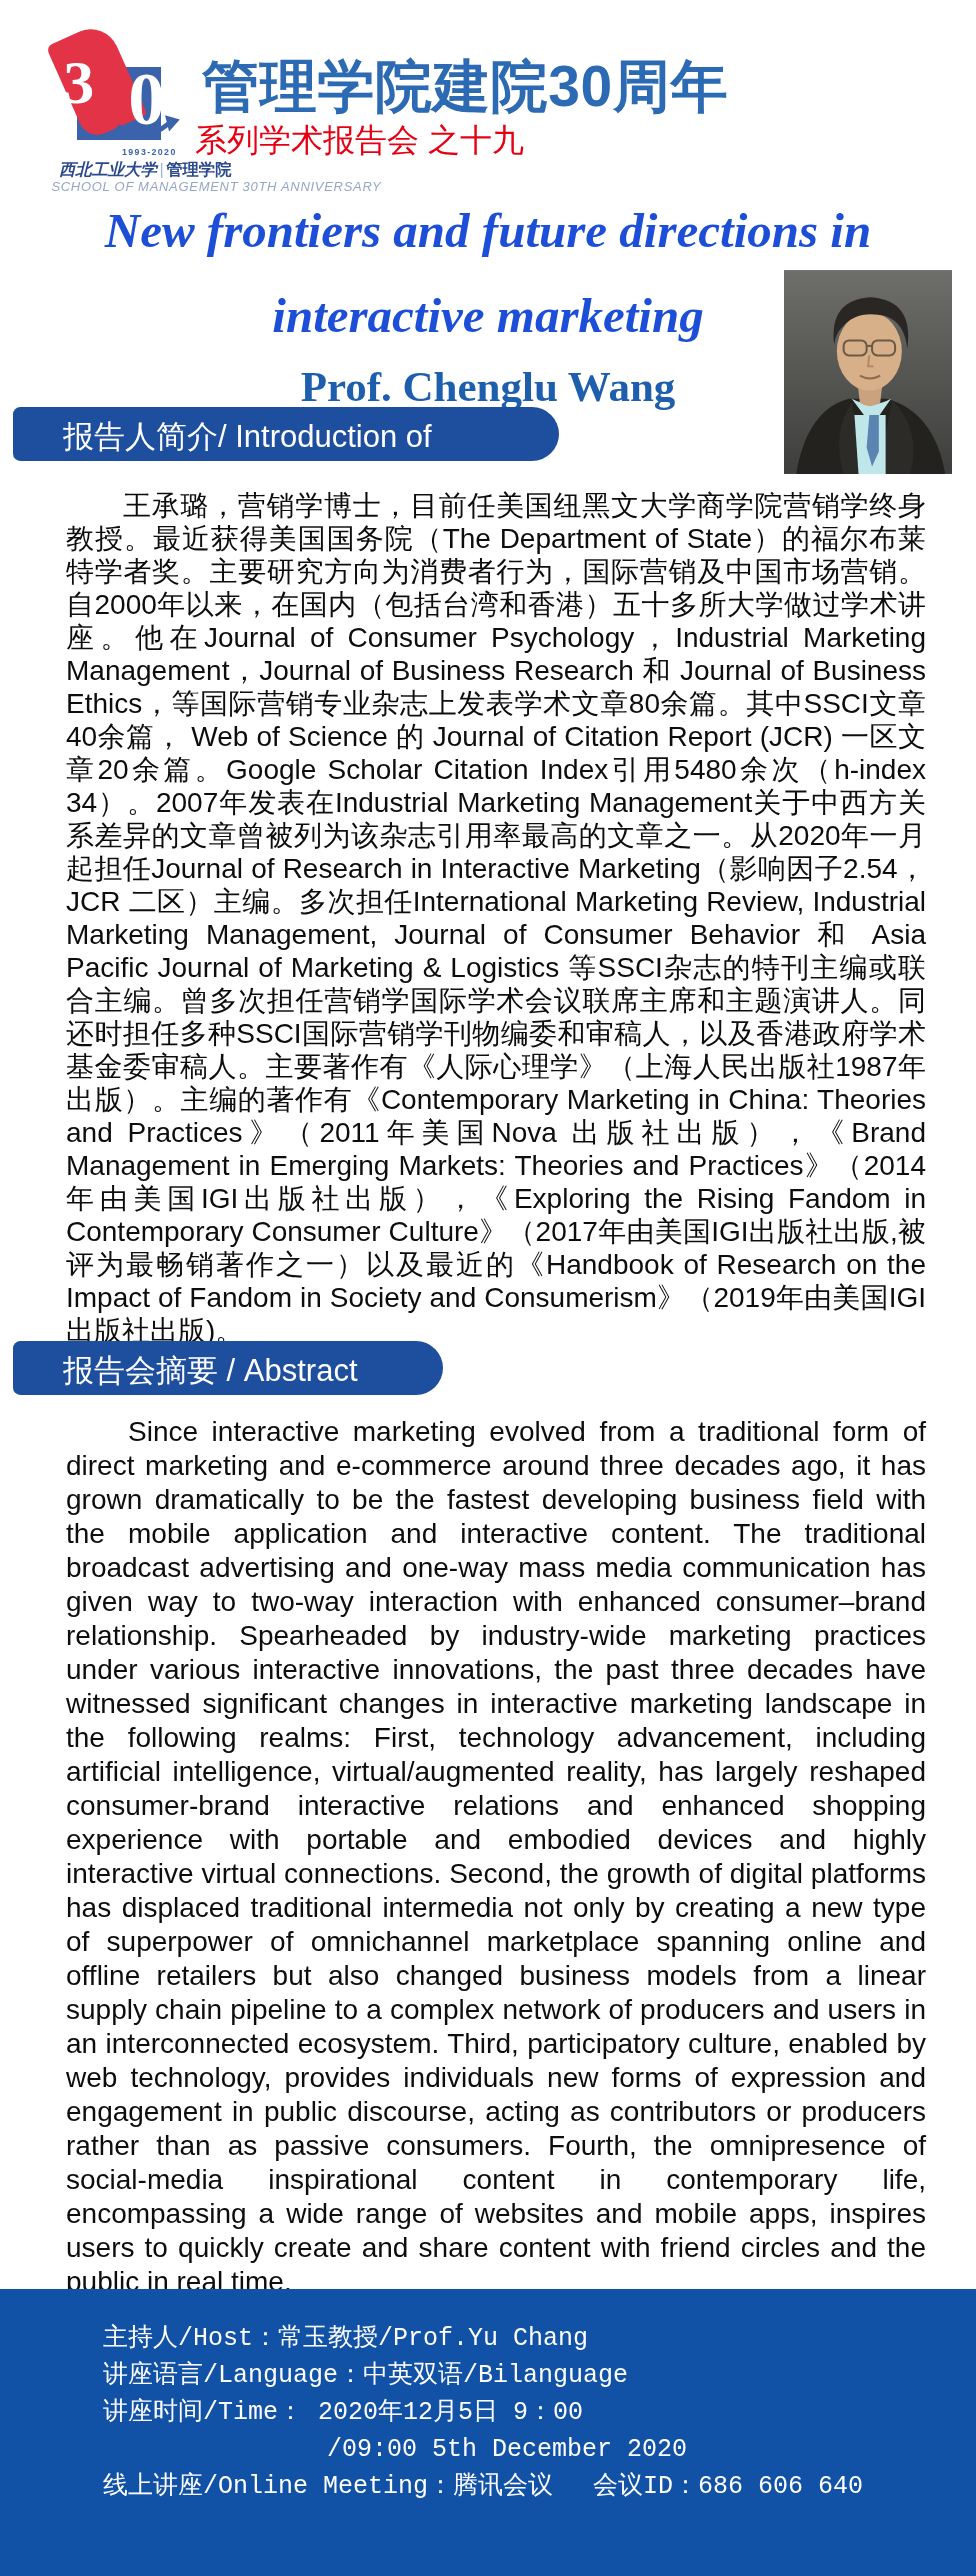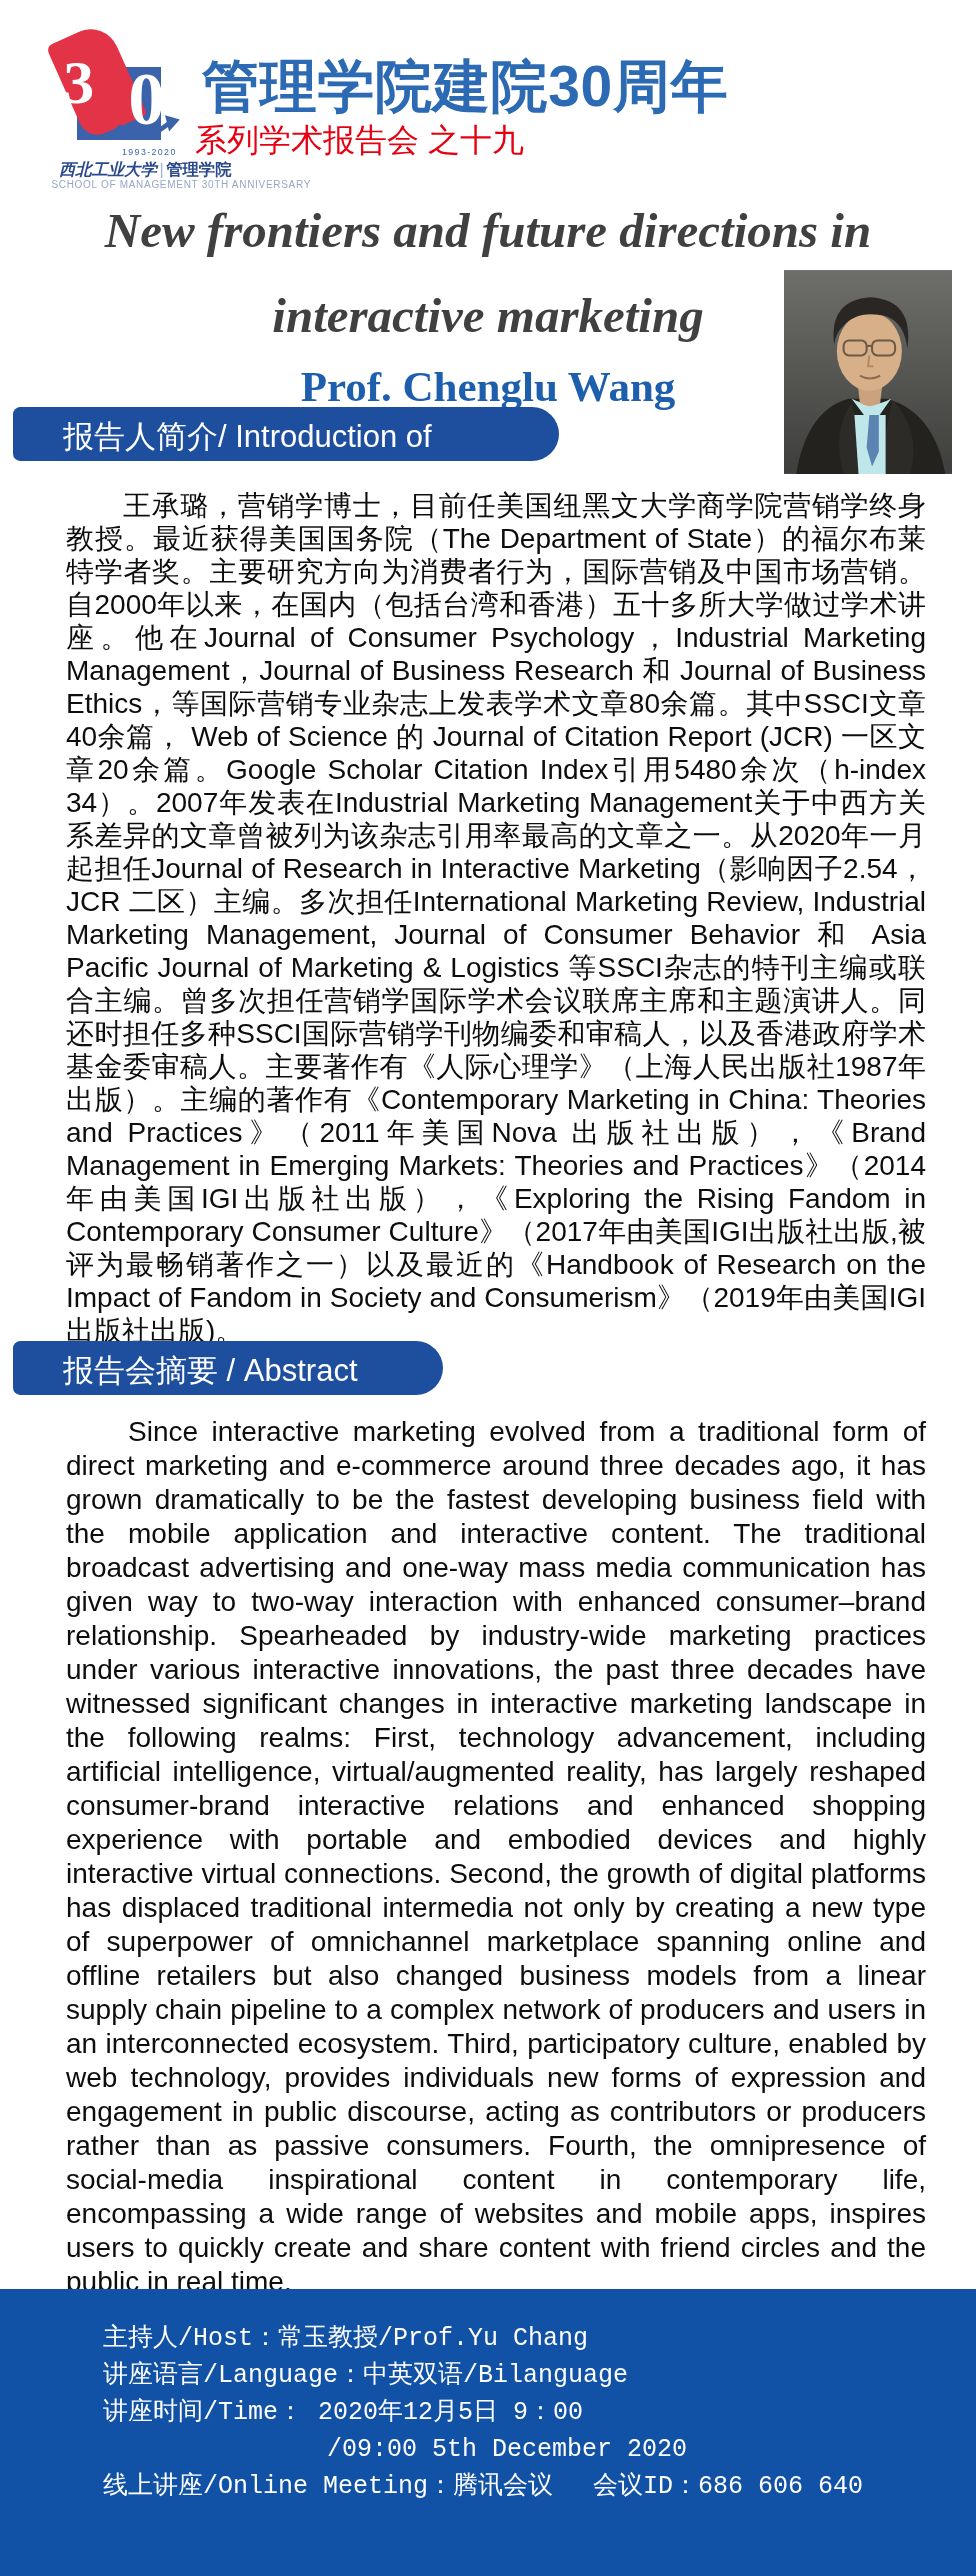--- a/index.html
+++ b/index.html
@@ -11,34 +11,34 @@
   
   .logo{position:absolute;left:46px;top:33px;width:156px;height:136px;}
   .logo-blue-rect{position:absolute;left:31px;top:34px;width:84px;height:73px;background:#3a63ac;}
   .logo-zero{position:absolute;left:65px;top:27px;width:71px;height:80px;color:#ffffff;
     font-family:"Liberation Serif",serif;font-weight:bold;font-size:73px;line-height:80px;text-align:center;}
   .logo-ribbon{position:absolute;left:17.6px;top:-4.1px;width:65px;height:103px;background:#e23347;
     transform:rotate(-24deg);border-radius:6.8px 28.5px 4.1px 19px;}
   .logo-three{position:absolute;left:2.7px;top:12.2px;width:60px;height:75px;color:#ffffff;
     font-family:"Liberation Serif",serif;font-weight:bold;font-size:62px;line-height:75px;text-align:center;}
   .logo-swoosh{position:absolute;left:66px;top:81px;}
-  .logo-years{position:absolute;left:76px;top:114px;font-size:8.8px;letter-spacing:1.4px;color:#3a63ac;font-weight:normal;}
+  .logo-years{position:absolute;left:76px;top:114px;font-size:8.8px;letter-spacing:1.4px;color:#3a63ac;font-weight:bold;}
   .logo-cn-row{position:absolute;left:0px;top:126px;width:156px;white-space:nowrap;
     font-size:16.3px;font-weight:bold;color:#2b4a8e;margin-left:13px;}
   .logo-cn-row .script{font-style:italic;font-family:"Liberation Serif",serif;}
   .logo-cn-row .bar{color:#9db6dc;font-weight:normal;padding:0 2.7px;}
-  .logo-en-row{position:absolute;left:5.4px;top:146px;width:156px;font-size:10px;letter-spacing:0.7px;
-    color:#96a6c6;white-space:nowrap;}
+  .logo-en-row{position:absolute;left:5.4px;top:146px;width:156px;font-size:13px;letter-spacing:0.7px;
+    color:#96a6c6;white-space:nowrap;font-style:italic;}
   .hdr-title{position:absolute;left:202px;top:49px;font-size:57px;font-weight:900;color:#2d6ab4;
     letter-spacing:0.7px;white-space:nowrap;}
   .hdr-sub{position:absolute;left:195px;top:119px;font-size:32px;color:#e60012;white-space:nowrap;}
   
   .talk-title{position:absolute;left:0;width:976px;text-align:center;
     font-family:"Liberation Serif","DejaVu Serif",serif;font-style:italic;font-weight:bold;
-    font-size:49px;color:#404040;}
+    font-size:49px;color:#1d4ed8;}
   .talk-title.l1{top:202px;}
   .talk-title.l2{top:287px;}
   .speaker-name{position:absolute;left:0;width:976px;top:362px;text-align:center;
     font-family:"Liberation Serif","DejaVu Serif",serif;font-weight:bold;font-size:43px;color:#1e5fad;}
   
   .photo{position:absolute;left:784px;top:270px;width:168px;height:204px;}
   
   .pill{position:absolute;left:13px;height:54px;background:#1d4f9e;color:#fff;
     border-radius:8.1px 30px 30px 8.1px;overflow:hidden;box-sizing:border-box;padding:9.5px 0 0 50px;}
   .pill .line1{font-size:31px;line-height:39px;white-space:nowrap;}

